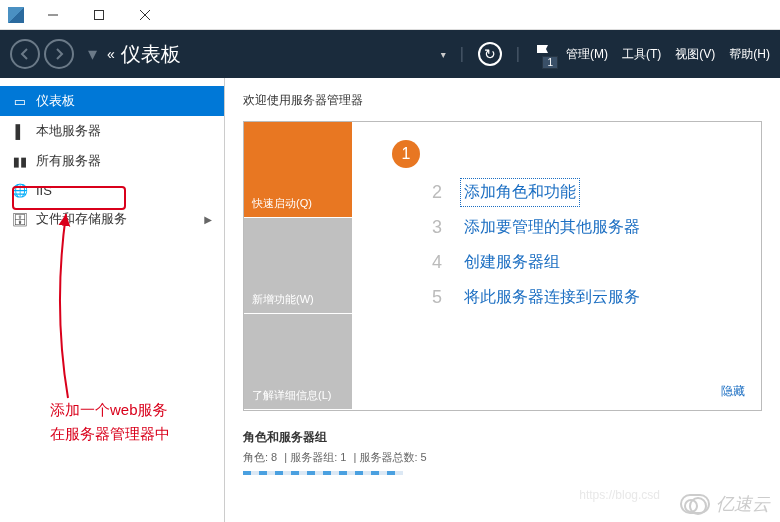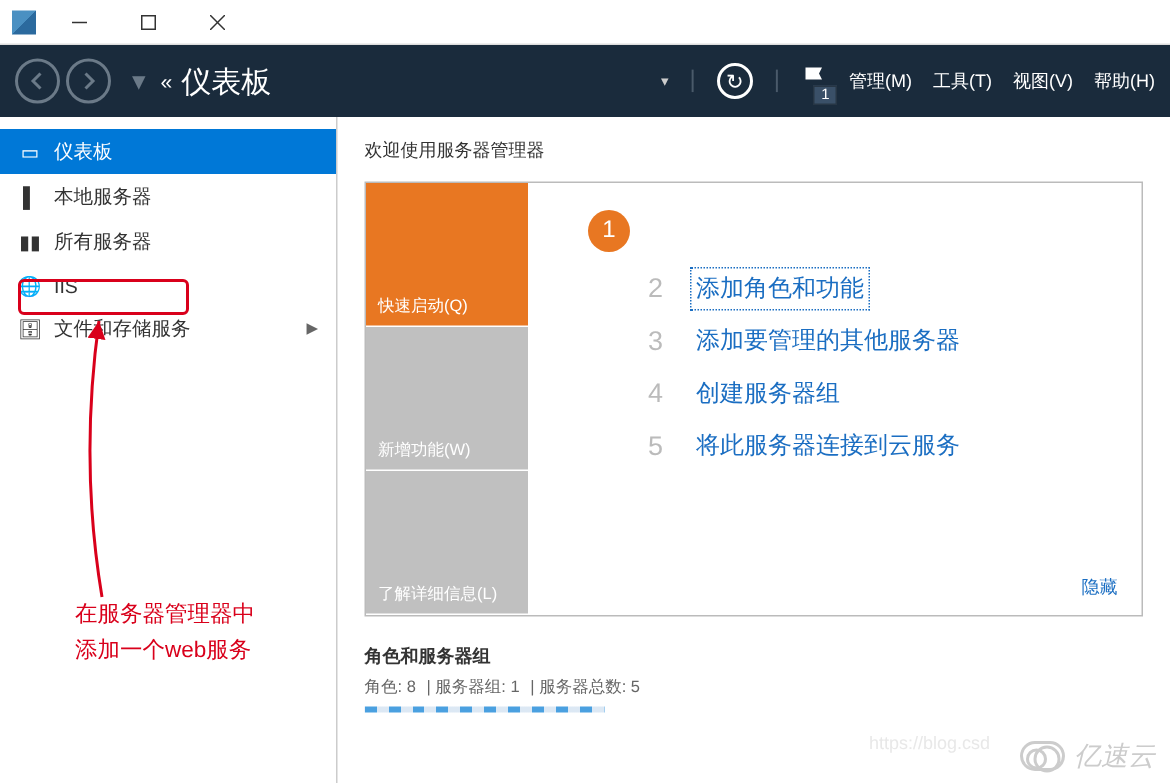--- a/index.html
+++ b/index.html
@@ -165,22 +165,22 @@
     <div class="iis-hl"></div>
     <svg class="ann-arrow" width="60" height="200">
       <defs>
           <marker id="ah" markerWidth="8" markerHeight="8" refX="6" refY="3" orient="auto">
             <path d="M0,0 L6,3 L0,6 Z" fill="#d9001b"></path>
           </marker>
         </defs>
       <path d="M20 190 Q 5 100 18 6" stroke="#d9001b" stroke-width="2" fill="none" marker-end="url(#ah)"></path>
     </svg>
     <div class="ann-text">
+      <div>添加一个web服务</div>
       <div>在服务器管理器中</div>
-      <div>添加一个web服务</div>
     </div>
   </div>
 
   <div class="content">
     <div class="welcome-title">欢迎使用服务器管理器</div>
 
     <div class="panel">
       <div class="panel-left">
         <div class="tile t1">
             <span>快速启动(Q)</span>

